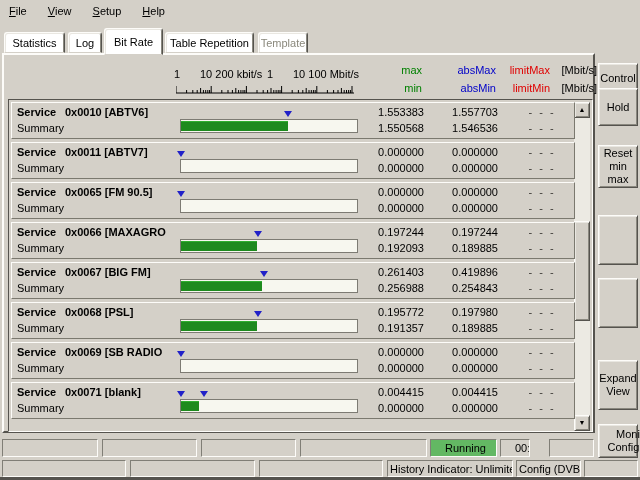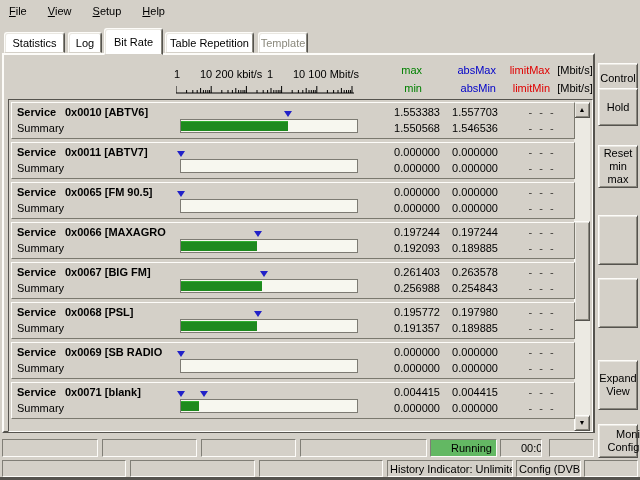--- a/index.html
+++ b/index.html
@@ -27,49 +27,49 @@
   .main-panel{position:absolute;left:2px;top:53px;width:593px;height:380px;box-sizing:border-box;
     background:#d4d0c8;border:2px solid;border-color:#fdfcf9 #55534e #55534e #fdfcf9;z-index:5;}
   
   .scale-labels{position:absolute;left:170px;top:13px;width:200px;height:13px;}
   .scale-labels span{position:absolute;top:0;white-space:nowrap;}
   .sl0{left:0px;} .sl1{left:26px;} .sl2{left:93px;} .sl3{left:119px;}
   .ruler{position:absolute;left:172px;top:29px;}
   .colhead{position:absolute;width:60px;text-align:right;white-space:nowrap;}
   .ch-r1{top:9px;} .ch-r2{top:27px;}
   .ch-max{left:358px;} .ch-absmax{left:432px;} .ch-limit{left:486px;}
-  .ch-unit{left:549px;width:44px;text-align:center;}
+  .ch-unit{left:549px;width:44px;text-align:right;}
   .c-green{color:var(--max-green);} .c-blue{color:var(--abs-blue);} .c-red{color:var(--limit-red);}
   
   .list{position:absolute;left:4px;top:44px;width:585px;height:333px;box-sizing:border-box;
     border:1px solid;border-color:#55534e #fdfcf9 #fdfcf9 #55534e;background:#d4d0c8;}
   .srow{position:absolute;left:2px;width:564px;height:37px;box-sizing:border-box;
     background:#d4d0c8;border:1px solid;border-color:#fdfcf9 #7b796f #7b796f #fdfcf9;}
   .srow .svc-line{position:absolute;left:5px;top:3px;width:158px;height:13px;overflow:hidden;white-space:nowrap;font-weight:bold;}
   .srow .svc-word{display:inline-block;width:48px;}
   .srow .sum-line{position:absolute;left:5px;top:19px;}
   .bar-track{position:absolute;left:168px;top:16px;width:178px;height:14px;box-sizing:border-box;
     border:1px solid #7d7b73;background:var(--track-bg);}
   .bar-fill{position:absolute;left:0;top:1px;bottom:1px;background:var(--bar-green);border-top:1px solid #2fae2f;}
   .marker{position:absolute;top:-9px;width:0;height:0;border:4px solid transparent;border-top:6px solid var(--marker-blue);transform:translateX(-4px);}
   .vcol{position:absolute;white-space:nowrap;}
   .v1{top:3px;} .v2{top:19px;}
-  .v-max{left:348px;width:80px;text-align:right;}
+  .v-max{left:332px;width:80px;text-align:right;}
   .v-abs{left:414px;width:72px;text-align:right;}
   .v-lim{left:502px;width:56px;text-align:center;color:#3c3a36;letter-spacing:2px;}
   
   .scrollbar{position:absolute;right:2px;top:2px;width:16px;height:329px;background:#eceae3;}
   .sb-btn{position:absolute;left:0;width:16px;height:16px;box-sizing:border-box;text-align:center;font-size:7px;line-height:14px;color:#000;}
   .sb-up{top:0;} .sb-down{bottom:0;}
   .sb-thumb{position:absolute;left:0;top:119px;width:16px;height:100px;box-sizing:border-box;}
   
   .side-btn{position:absolute;left:598px;width:40px;box-sizing:border-box;text-align:center;
     white-space:pre-line;cursor:default;display:flex;align-items:center;justify-content:center;line-height:13px;}
   
-  .status-cell{position:absolute;height:18px;box-sizing:border-box;line-height:16px;padding:0 20px;overflow:hidden;white-space:nowrap;}
+  .status-cell{position:absolute;height:18px;box-sizing:border-box;line-height:16px;padding:0 14px;overflow:hidden;white-space:nowrap;}
   .run-cell{background:var(--running-green);}
   .bottom-edge{position:absolute;left:0;top:477px;width:640px;height:3px;background:#55534e;}
 </style>
 </head>
 <body style="--bar-green: #1e8a1e; --track-bg: #f7f7ef; --marker-blue: #2121c8; --running-green: #63b863; --max-green: #008000; --abs-blue: #0000c8; --limit-red: #e00000;">
 
 <div class="menubar">
   <span class="menu-item"><u>F</u>ile</span>
   <span class="menu-item"><u>V</u>iew</span>
   <span class="menu-item"><u>S</u>etup</span>
@@ -229,21 +229,21 @@
   <div class="srow" style="top: 162px;">
     <div class="svc-line">
       <span class="svc-word">Service</span><span>0x0067 [BIG FM]</span>
     </div>
     <div class="sum-line">Summary</div>
     <div class="bar-track">
       <div class="bar-fill" style="width: 46%;"></div>
     <div class="marker" style="left: 47%;"></div>
         </div>
     <div class="vcol v1 v-max">0.261403</div>
-    <div class="vcol v1 v-abs">0.263578</div>
+    <div class="vcol v1 v-abs">0.419896</div>
     <div class="vcol v1 v-lim">- - -</div>
     <div class="vcol v2 v-max">0.256988</div>
     <div class="vcol v2 v-abs">0.254843</div>
     <div class="vcol v2 v-lim">- - -</div>
   </div>
 
   <div class="srow" style="top: 202px;">
     <div class="svc-line">
       <span class="svc-word">Service</span><span>0x0068 [PSL]</span>
     </div>

